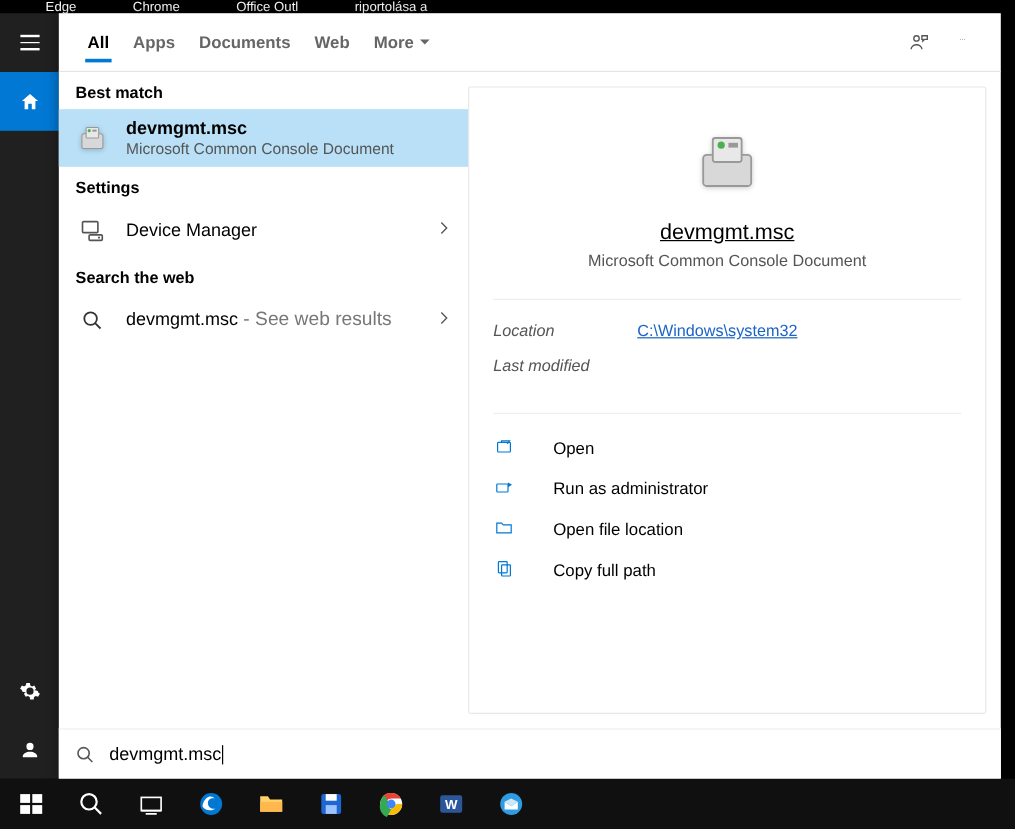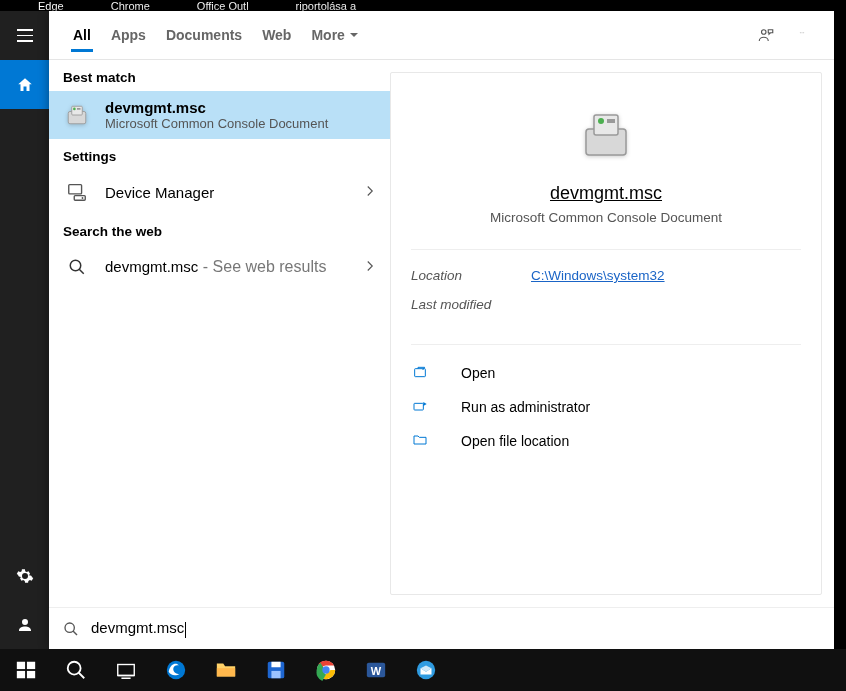--- a/index.html
+++ b/index.html
@@ -241,20 +241,29 @@
             <span>Run as administrator</span>
           </div>
           <div class="action-row">
             <div class="action-icon">
                 <svg viewBox="0 0 24 24">
                   <path d="M3 6h6l2 2h10v10H3z"></path>
                 </svg>
               </div>
             <span>Open file location</span>
           </div>
+          <div class="action-row">
+            <div class="action-icon">
+                <svg viewBox="0 0 24 24">
+                  <rect x="5" y="3" width="11" height="14" rx="1"></rect>
+                  <rect x="9" y="7" width="11" height="14" rx="1"></rect>
+                </svg>
+              </div>
+            <span>Copy full path</span>
+          </div>
         </div>
       </div>
     </div>
   </div>
 
   <div class="search-box">
     <svg viewBox="0 0 24 24">
         <circle cx="10" cy="10" r="7"></circle>
         <path d="M21 21l-6-6"></path>
       </svg>

